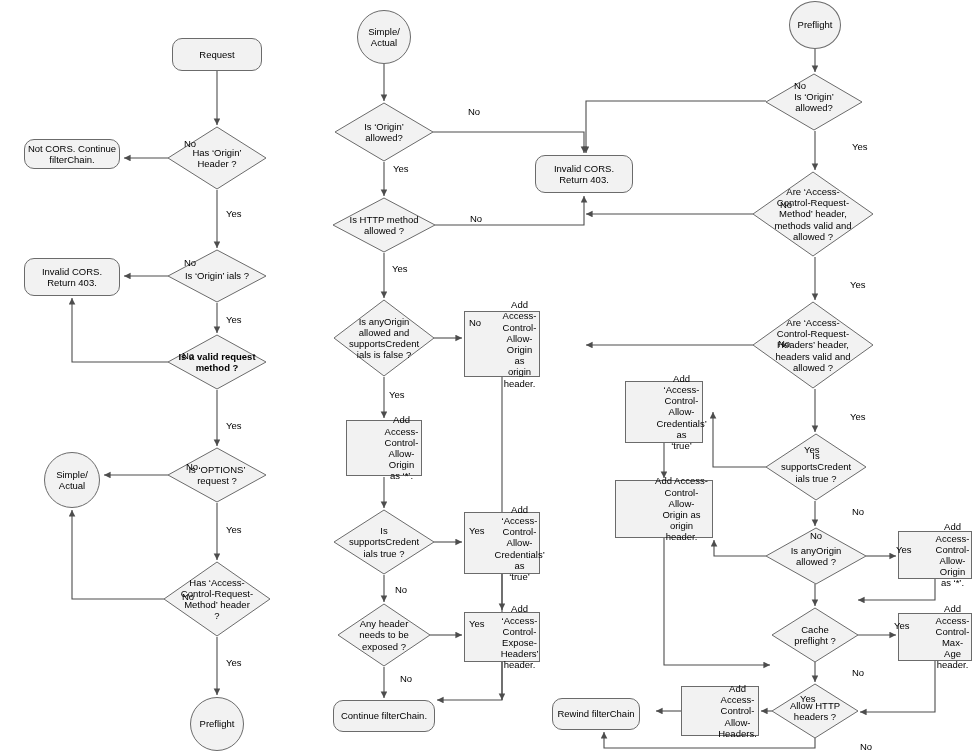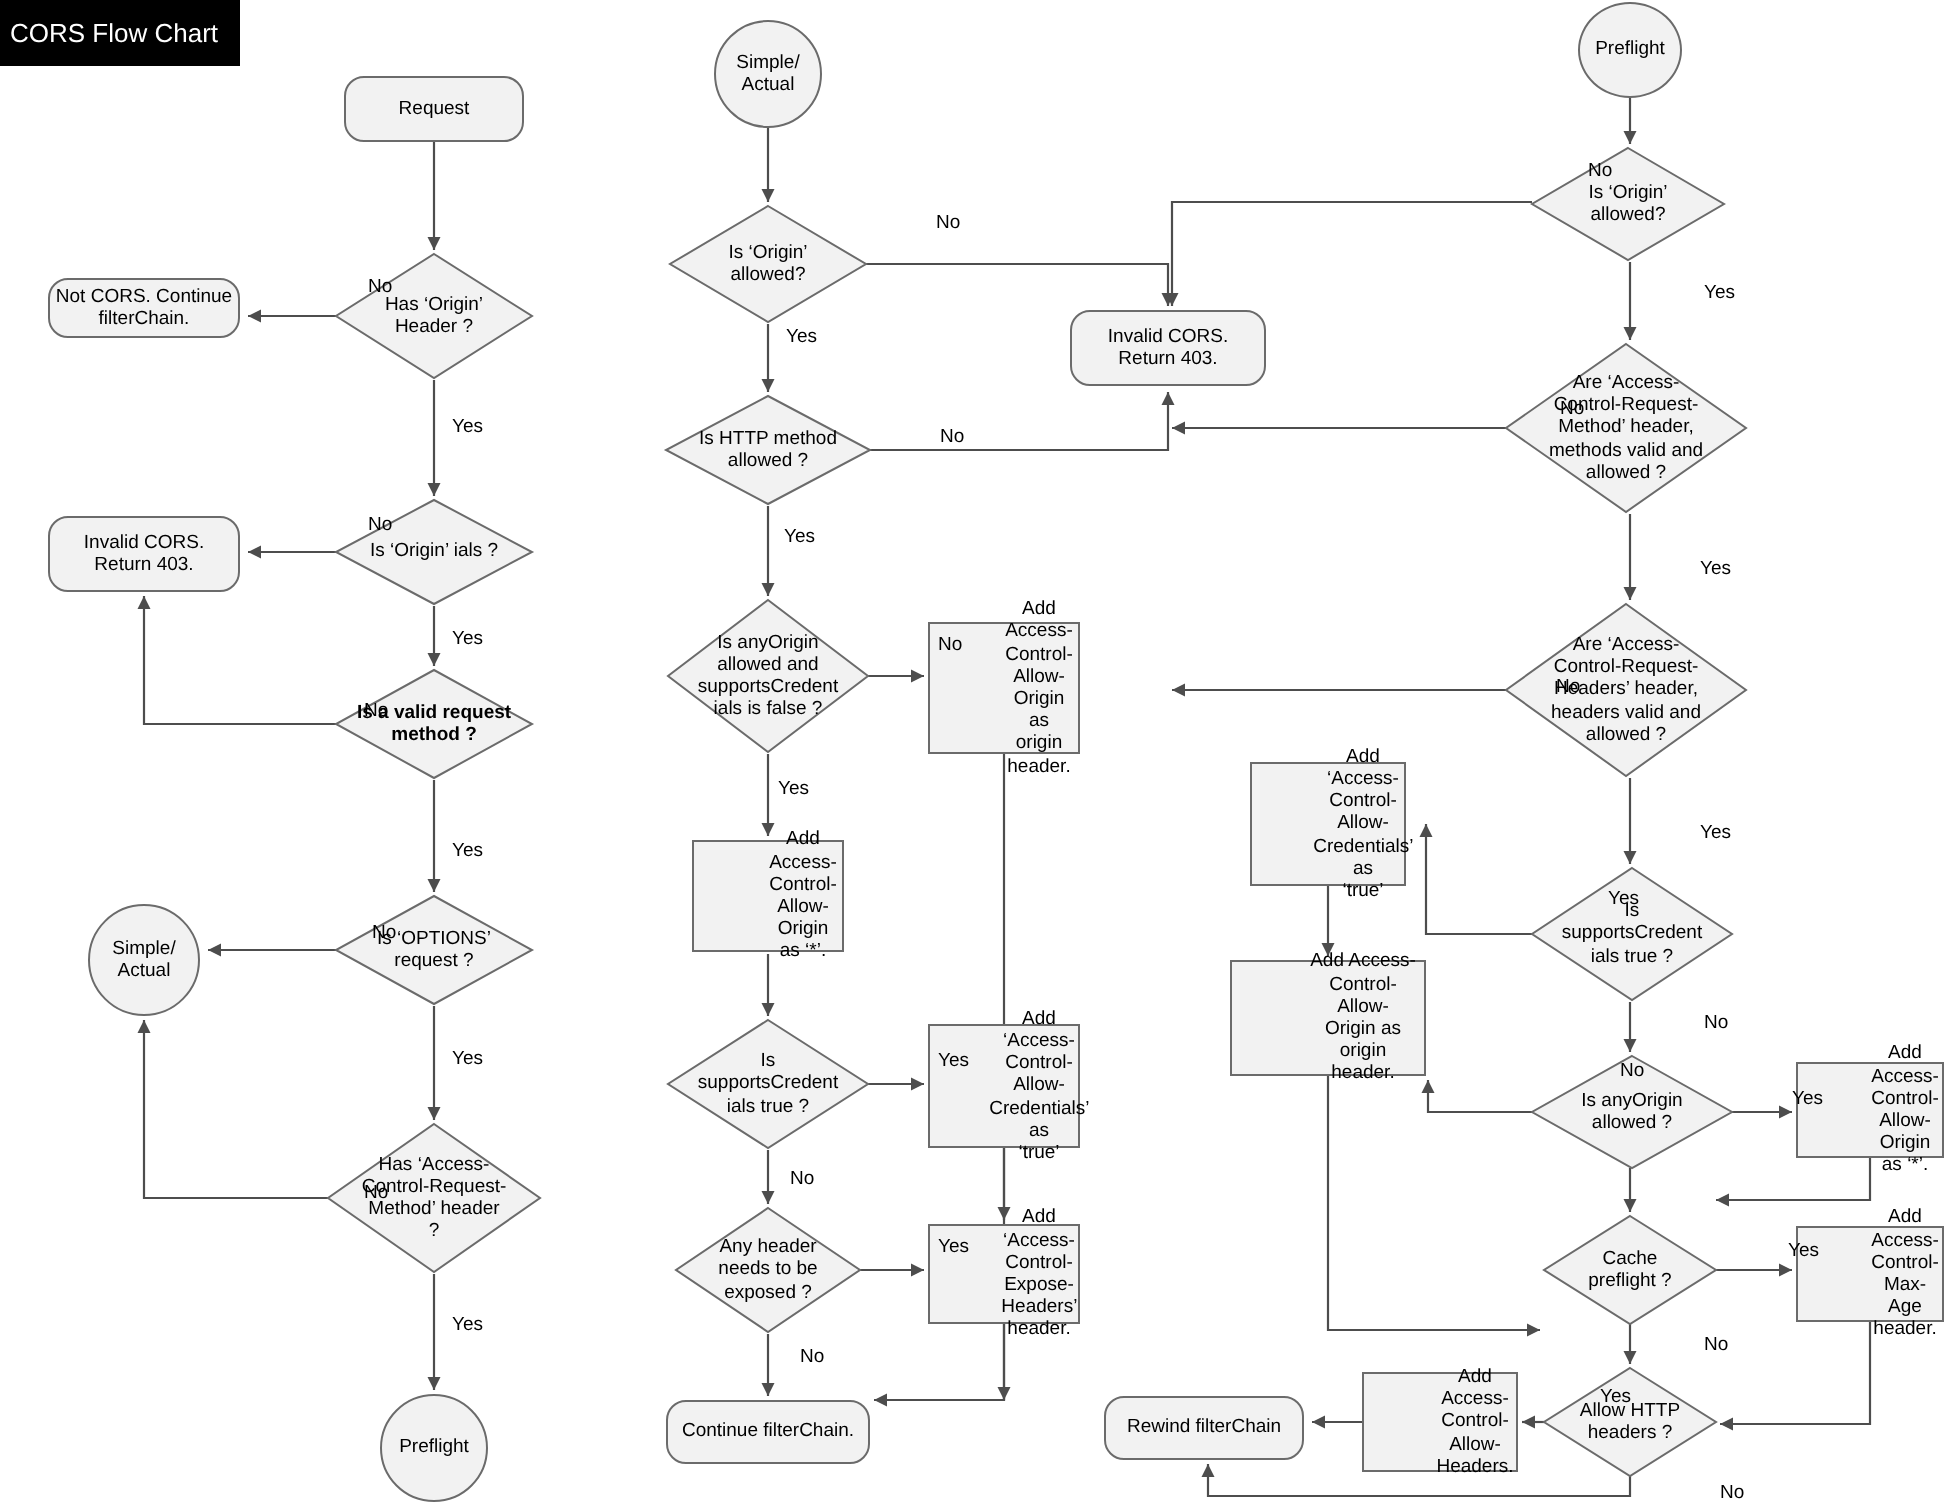--- a/index.html
+++ b/index.html
@@ -123,21 +123,20 @@
         <polygon points="814,74 862,102 814,130 766,102" fill="#f2f2f2" stroke="#6b6b6b"></polygon>
         <polygon points="813,172 873,214 813,256 753,214" fill="#f2f2f2" stroke="#6b6b6b"></polygon>
         <polygon points="813,302 873,345 813,388 753,345" fill="#f2f2f2" stroke="#6b6b6b"></polygon>
         <polygon points="816,434 866,467 816,500 766,467" fill="#f2f2f2" stroke="#6b6b6b"></polygon>
         <polygon points="816,528 866,556 816,584 766,556" fill="#f2f2f2" stroke="#6b6b6b"></polygon>
         <polygon points="815,608 858,635 815,662 772,635" fill="#f2f2f2" stroke="#6b6b6b"></polygon>
         <polygon points="815,684 858,711 815,738 772,711" fill="#f2f2f2" stroke="#6b6b6b"></polygon>
       </g>
   </svg>
 
-  <div class="title">CORS Flow Chart</div>
 
   <div id="nodes-layer">
       <div class="node round" style="left: 172px; top: 38px; width: 90px; height: 33px;">Request</div>
       <div class="node diamond" style="left: 168px; top: 127px; width: 98px; height: 62px;">Has ‘Origin’
 Header ?</div>
       <div class="node round" style="left: 24px; top: 139px; width: 96px; height: 30px; border-radius: 10px;">Not CORS. Continue
 filterChain.</div>
       <div class="node diamond" style="left: 168px; top: 250px; width: 98px; height: 52px;">Is ‘Origin’ ials ?</div>
       <div class="node round" style="left: 24px; top: 258px; width: 96px; height: 38px;">Invalid CORS.
 Return 403.</div>
@@ -218,21 +217,21 @@
 preflight ?</div>
       <div class="node rect" style="left: 898px; top: 613px; width: 74px; height: 48px;">Add Access-
 Control-Max-
 Age header.</div>
       <div class="node diamond" style="left: 772px; top: 684px; width: 86px; height: 54px;">Allow HTTP
 headers ?</div>
       <div class="node rect" style="left: 681px; top: 686px; width: 78px; height: 50px;">Add Access-
 Control-
 Allow-
 Headers.</div>
-      <div class="node round" style="left: 552px; top: 698px; width: 100px; height: 32px;">Rewind filterChain</div>
+      <div class="node round" style="left: 552px; top: 698px; width: 88px; height: 32px;">Rewind filterChain</div>
     </div>
   <div id="labels-layer">
       <div class="edgelabel" style="left: 152px; top: 138px;">No</div>
       <div class="edgelabel" style="left: 194px; top: 208px;">Yes</div>
       <div class="edgelabel" style="left: 152px; top: 257px;">No</div>
       <div class="edgelabel" style="left: 194px; top: 314px;">Yes</div>
       <div class="edgelabel" style="left: 150px; top: 350px;">No</div>
       <div class="edgelabel" style="left: 194px; top: 420px;">Yes</div>
       <div class="edgelabel" style="left: 154px; top: 461px;">No</div>
       <div class="edgelabel" style="left: 194px; top: 524px;">Yes</div>

